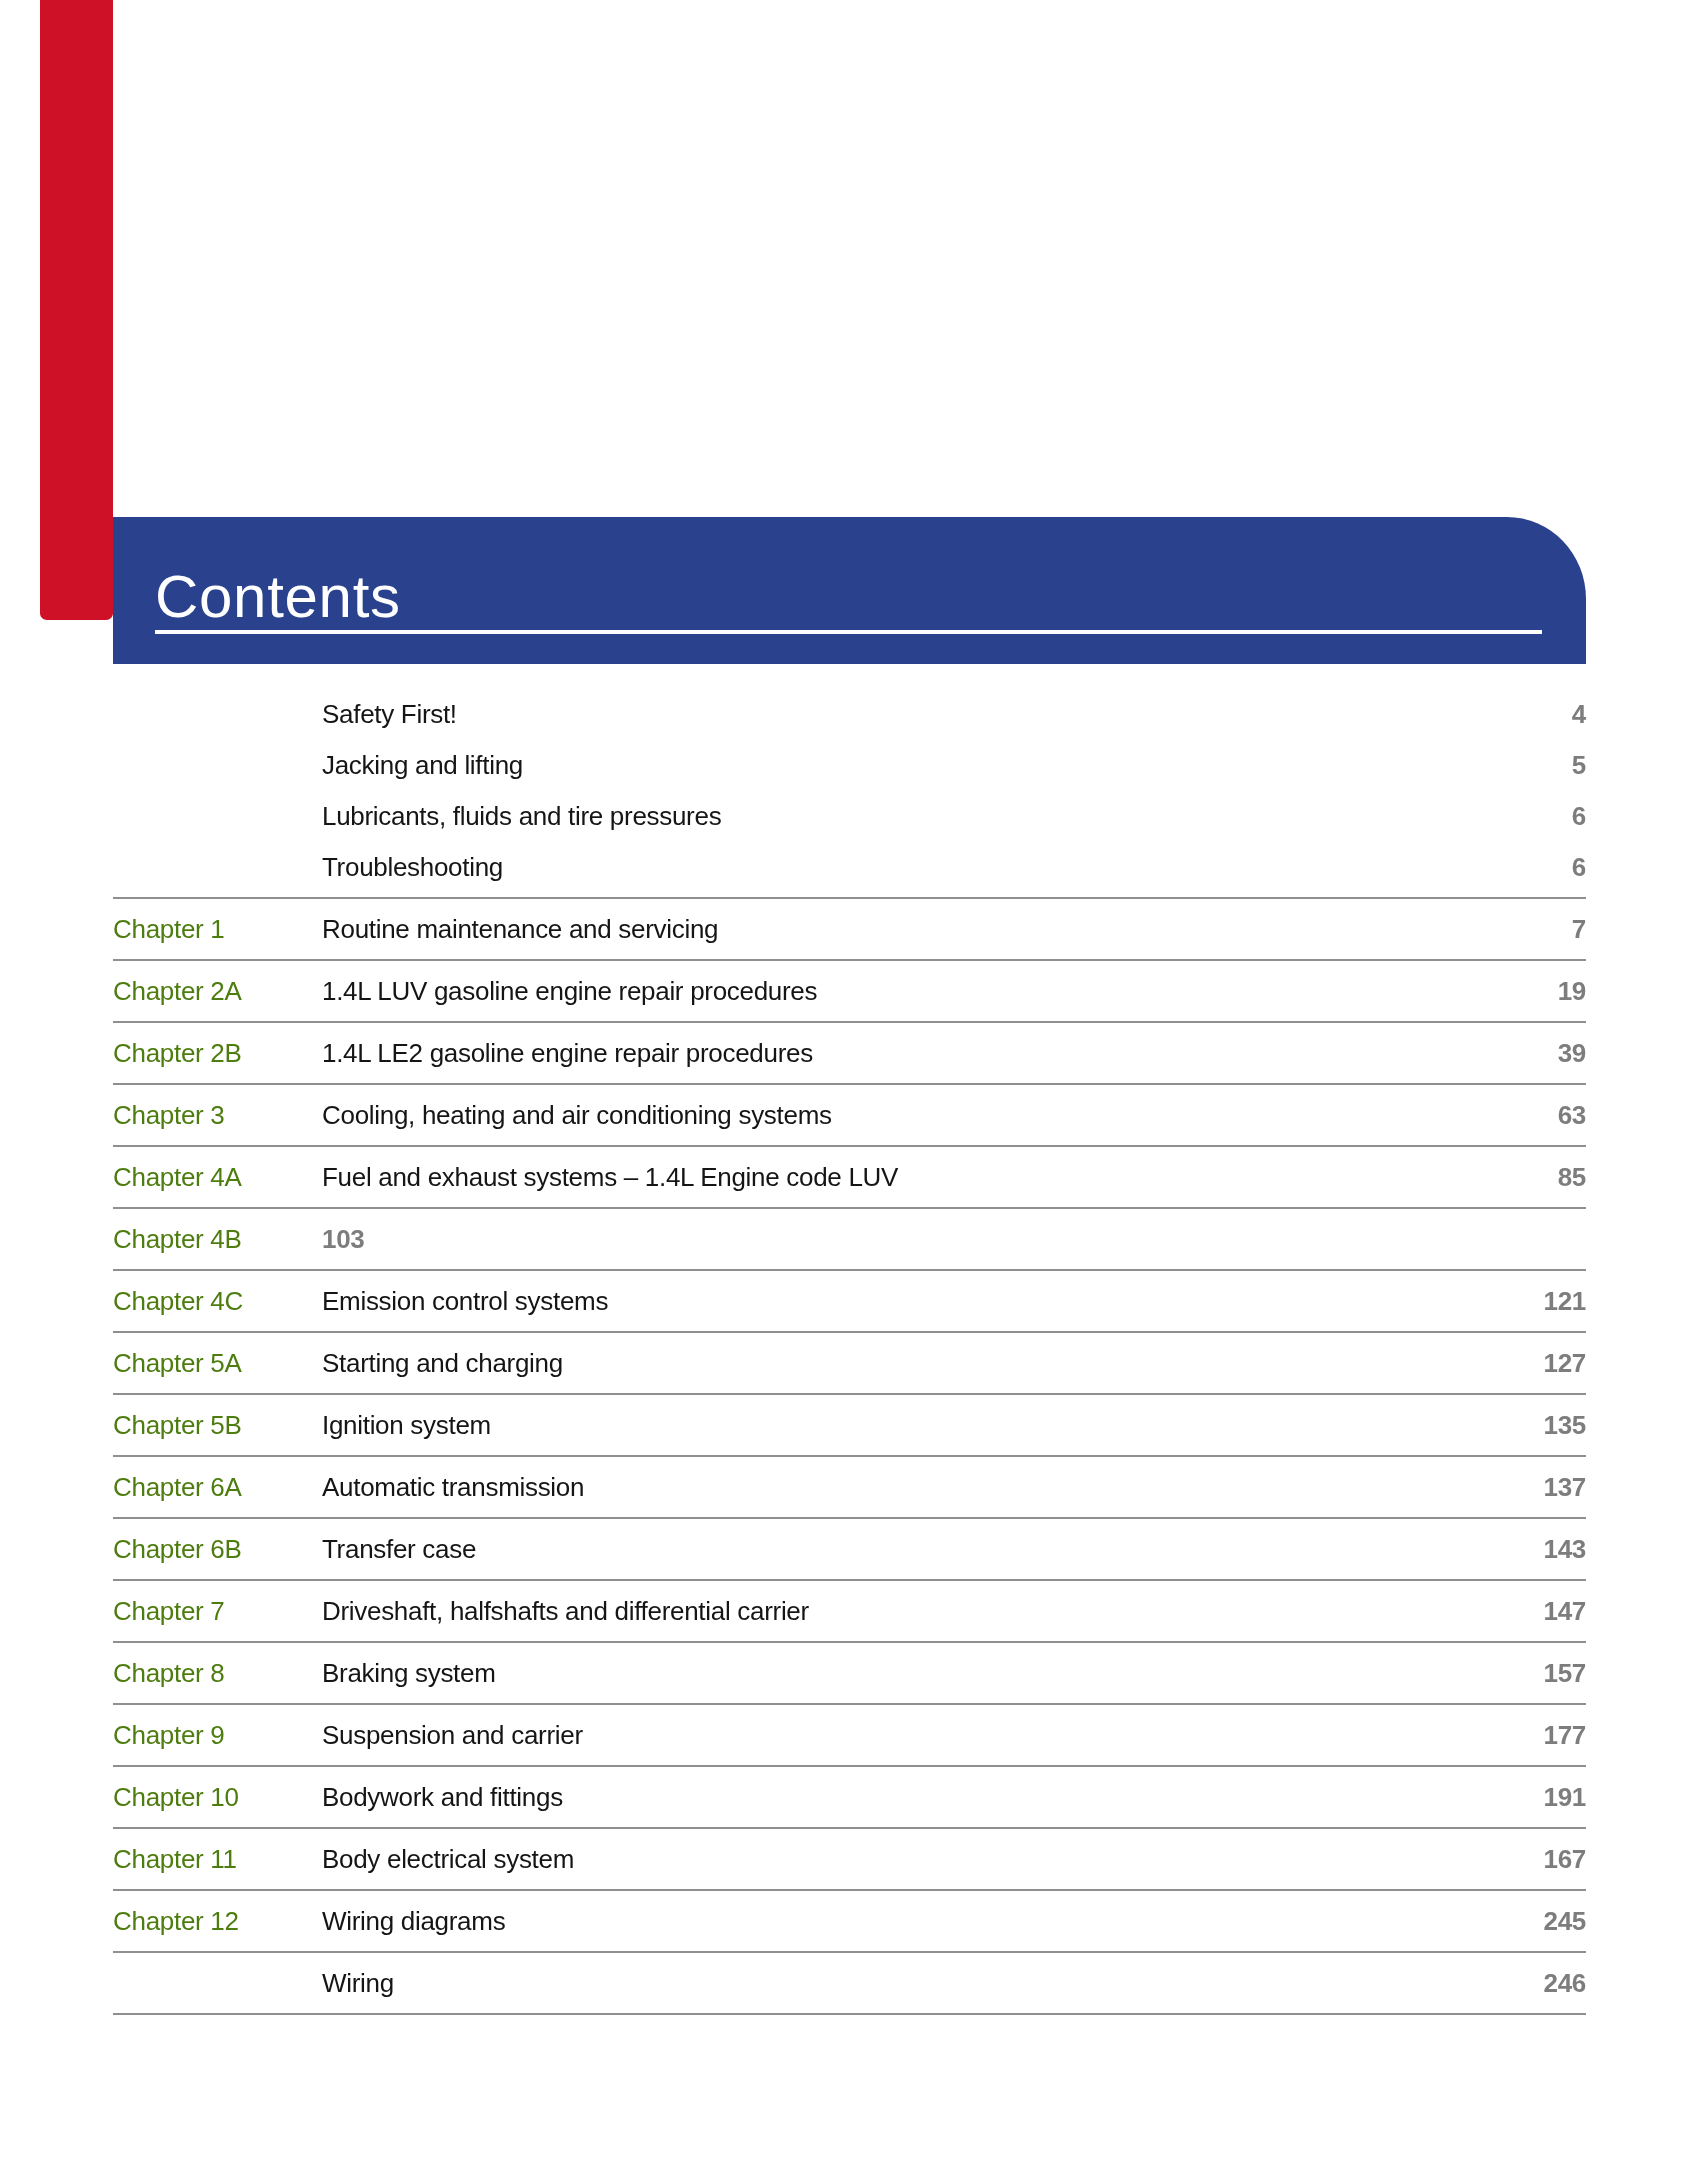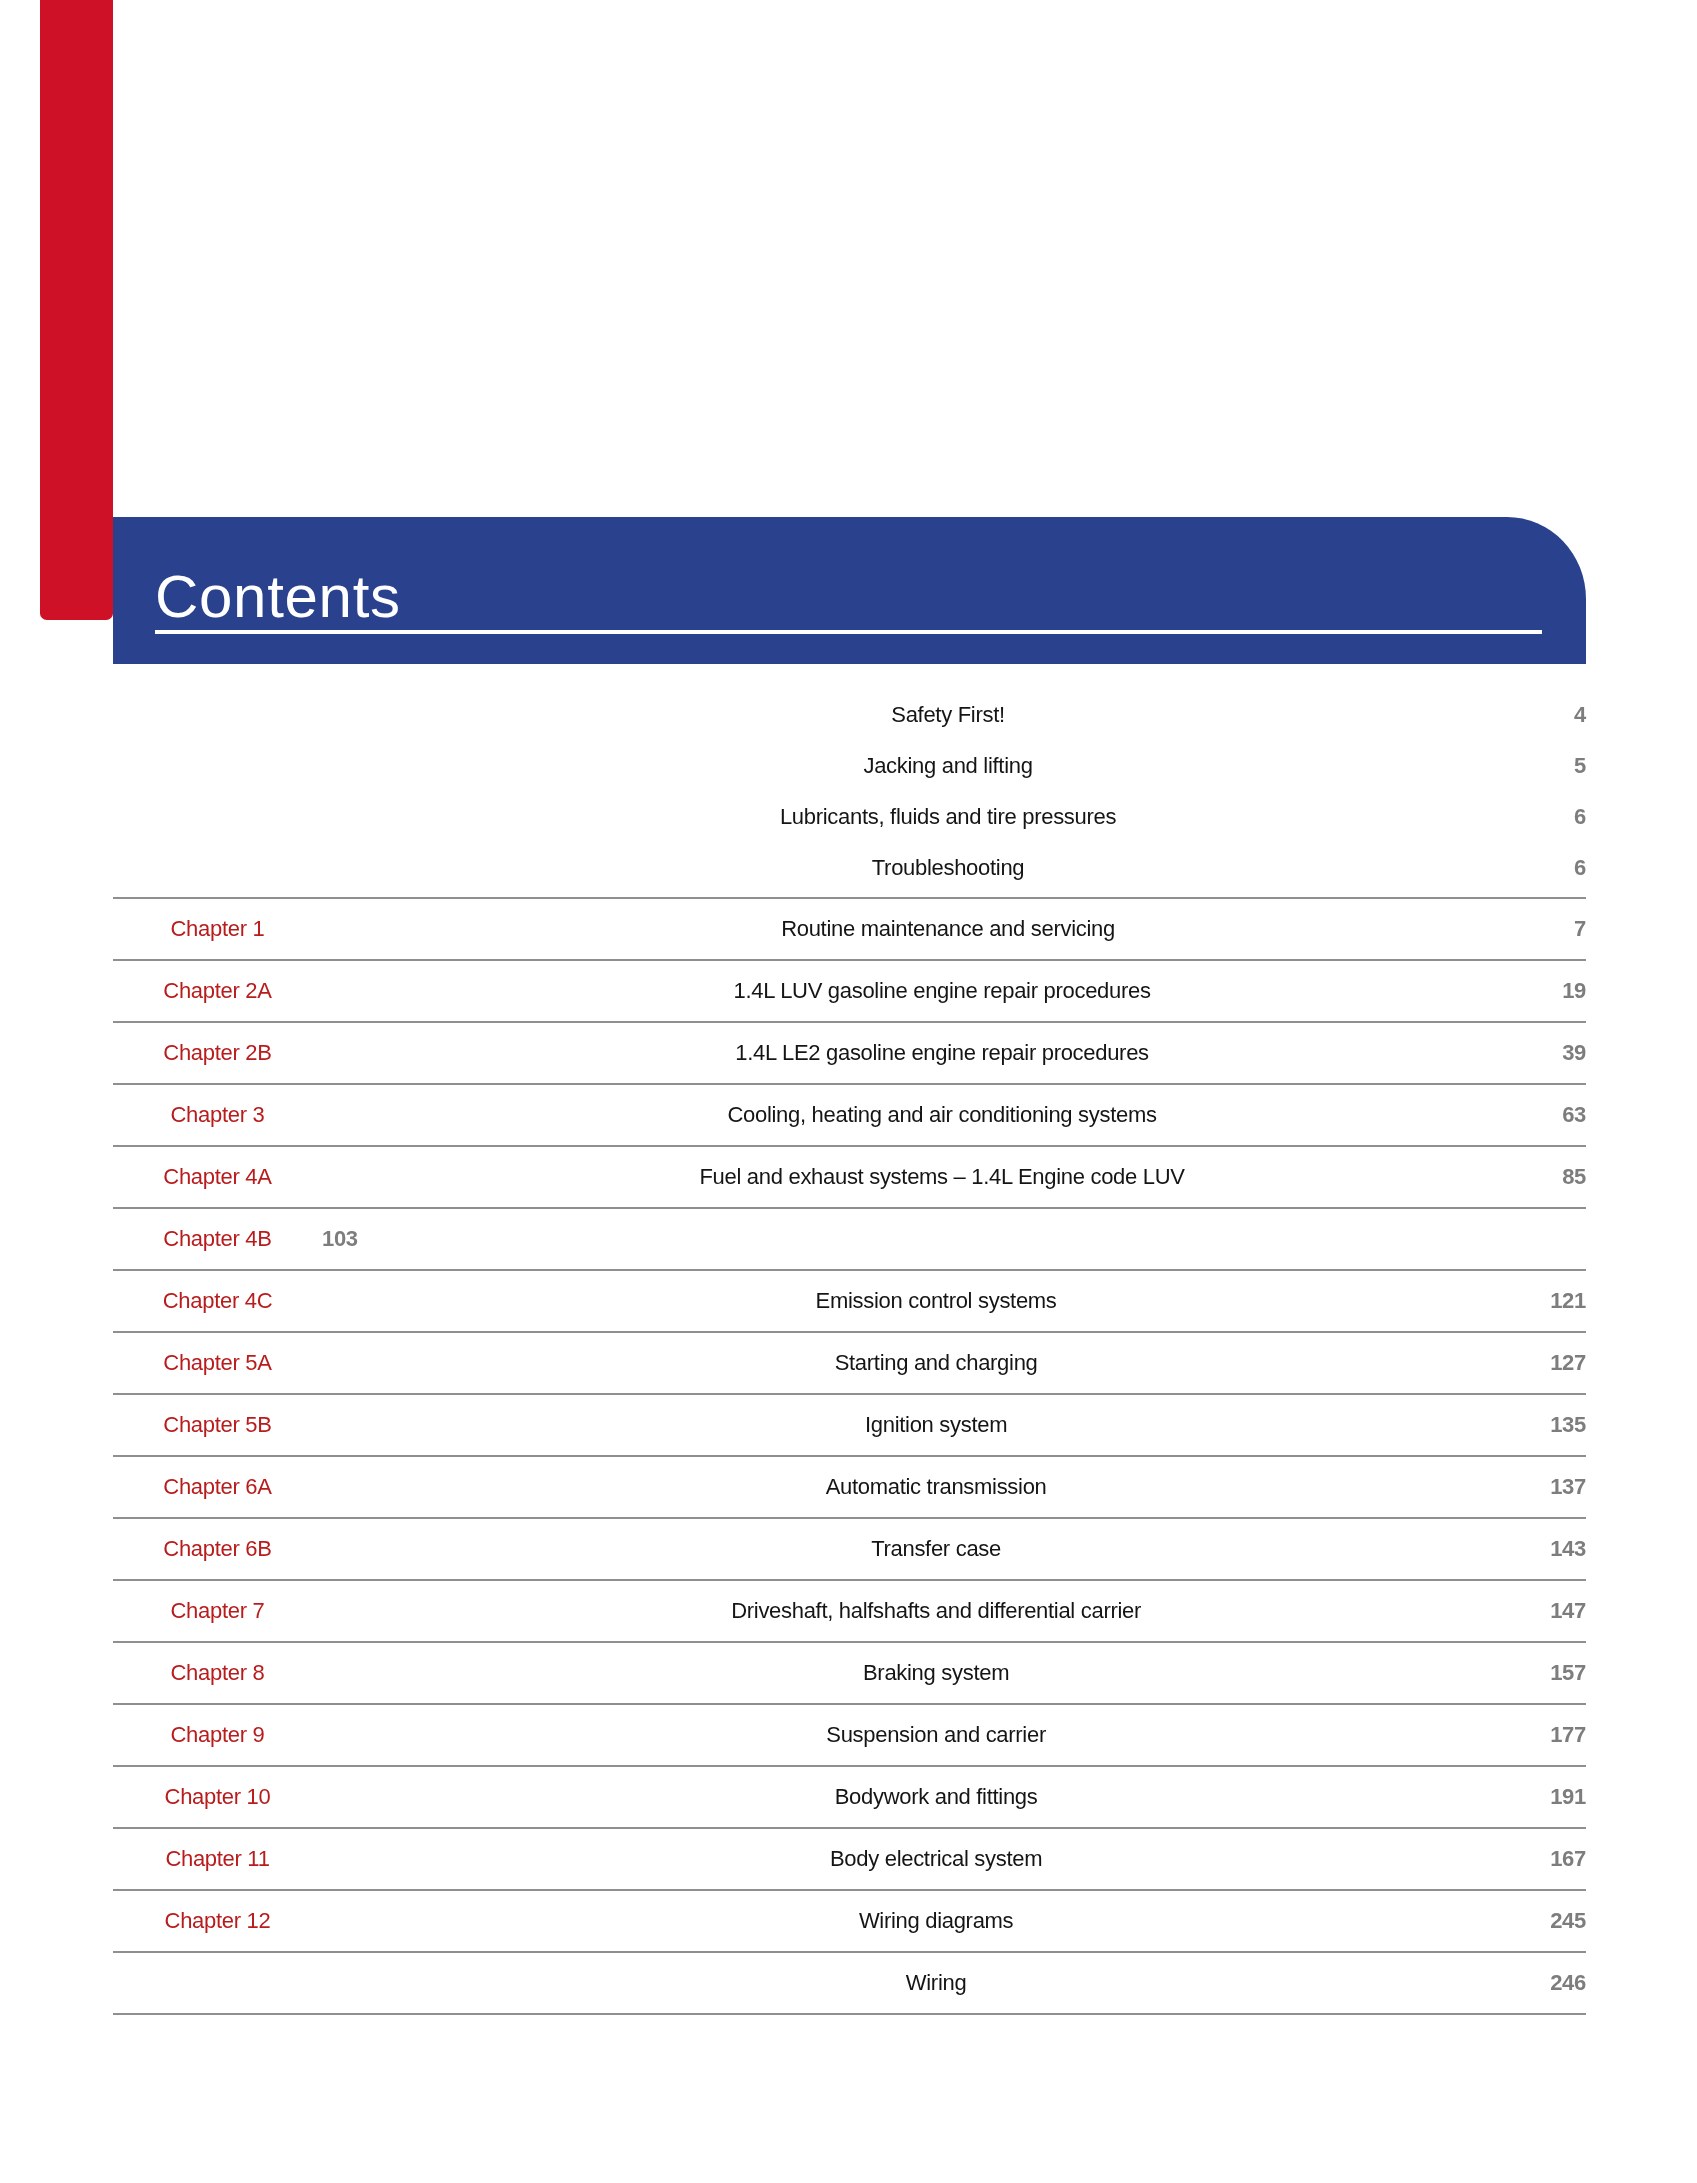--- a/index.html
+++ b/index.html
@@ -61,34 +61,33 @@
   .toc-chapters {
     position: absolute;
     left: 113px;
     width: 1473px;
     top: 897px;
     border-bottom: 2.1px solid #8f8f8f;
   }
   .toc-row {
     display: flex;
     align-items: center;
-    font-size: 22px;
+    font-size: 26px;
     letter-spacing: -0.3px;
     color: #151515;
-    text-align: center;
   }
   .toc-front .toc-row { height: 51px; }
   .toc-chapters .toc-row {
     height: 60px;
     border-top: 2.1px solid #8f8f8f;
   }
   .col-label {
     width: 209px;
     flex: 0 0 209px;
-    color: #b91c1c;
+    color: #4d7c0f;
   }
   .col-title {
     flex: 1 1 auto;
     color: #151515;
   }
   .col-page {
     flex: 0 0 auto;
     font-weight: bold;
     color: #7d7d7d;
   }

